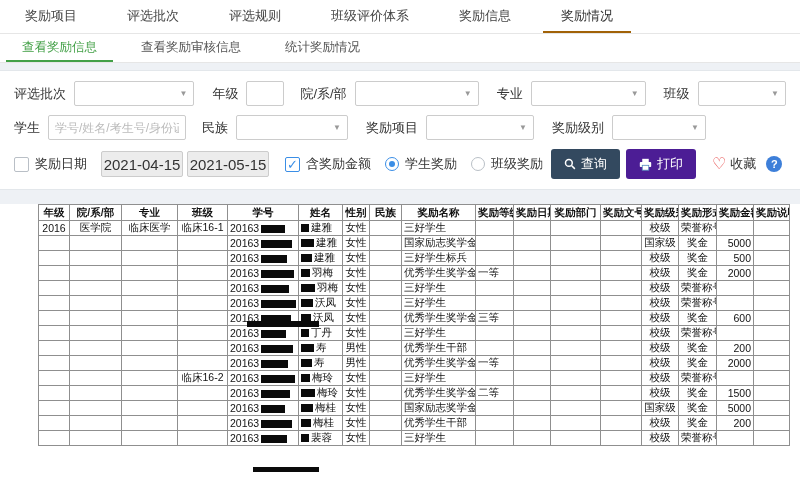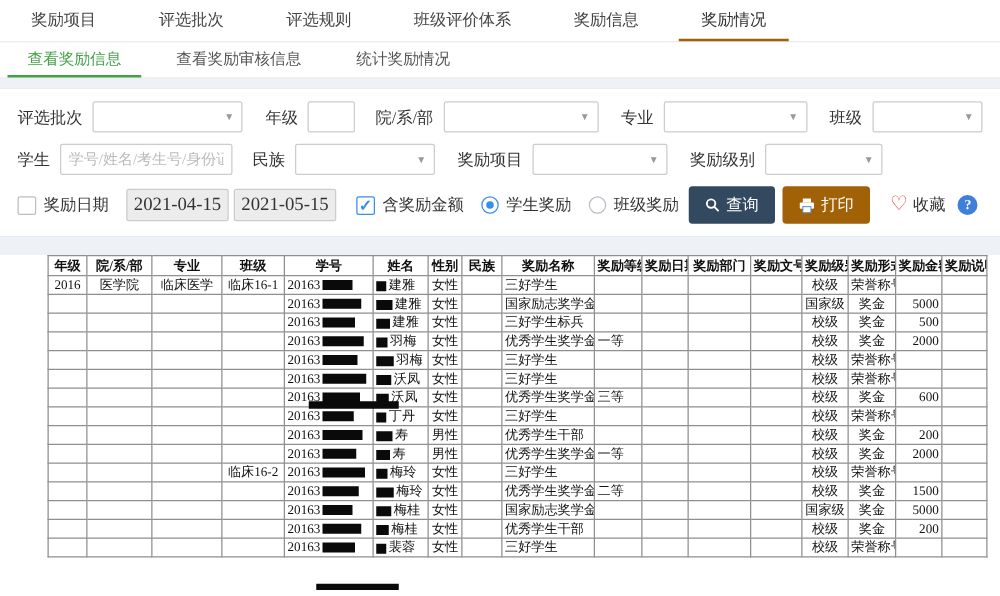--- a/index.html
+++ b/index.html
@@ -1,18 +1,18 @@
 <!DOCTYPE html>
 <html><head>
 <meta charset="utf-8">
 <style>
   * { box-sizing: border-box; margin: 0; padding: 0; }
   html,body { width:800px; height:477px; overflow:hidden; background:#fff;
     font-family:"Liberation Sans","DejaVu Sans",sans-serif; }
-  .app { position:relative; width:800px; height:382px; background:#fff;font-family:Liberation Serif, serif; }
+  .app { position:relative; width:800px; height:382px; background:#fff; }
 
   
   .tabbar { display:flex; align-items:stretch; height:34px; background:#fff;
     border-bottom:1px solid #e6e6e6; }
   .tab { display:flex; align-items:center; padding:0 18px; margin:0 7px;
     font-size:13px; color:#444; cursor:pointer; border-bottom:2px solid transparent; }
   .tab.active { color:#333; border-bottom:2px solid #a16207; }
 
   
   .subtabbar { display:flex; align-items:stretch; height:29px; background:#fff;
@@ -44,21 +44,21 @@
   .cbox.checked .tick { color:#3a8ee6; font-size:13px; font-weight:bold; line-height:1; }
   .radio { width:14px; height:14px; border:1px solid #b9bfc6; border-radius:50%; background:#fff;
     display:inline-flex; align-items:center; justify-content:center; }
   .radio.on { border-color:#3a8ee6; }
   .radio.on .dot { width:6px; height:6px; border-radius:50%; background:#3a8ee6; }
   .ilabel { font-size:13px; color:#333; margin:0 0 0 6px; white-space:nowrap; }
   .btn { height:30px; display:flex; align-items:center; gap:5px; padding:0 13px;
     border:none; border-radius:3px; color:#fff; font-size:13px; cursor:pointer;
     font-family:inherit; }
   .btn-query { background:#33495f; }
-  .btn-blue { background:#a16207; }
+  .btn-blue { background:#4c1d95; }
   .btn svg { display:block; }
   .fav { display:flex; align-items:center; gap:4px; font-size:13px; color:#333; cursor:pointer; }
   .heart { color:#e64545; font-size:16px; line-height:1; }
   .help { width:16px; height:16px; border-radius:50%; background:#3d7fd9; color:#fff;
     font-size:11px; font-weight:bold; display:flex; align-items:center; justify-content:center;
     cursor:pointer; }
 
   
   .table-panel { position:relative; background:#fff; height:300px; }
   .summary { display:flex; font-size:12px; font-weight:bold; color:#111;

